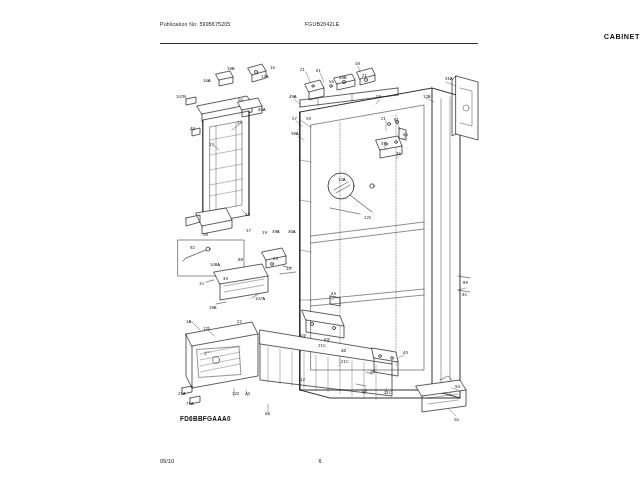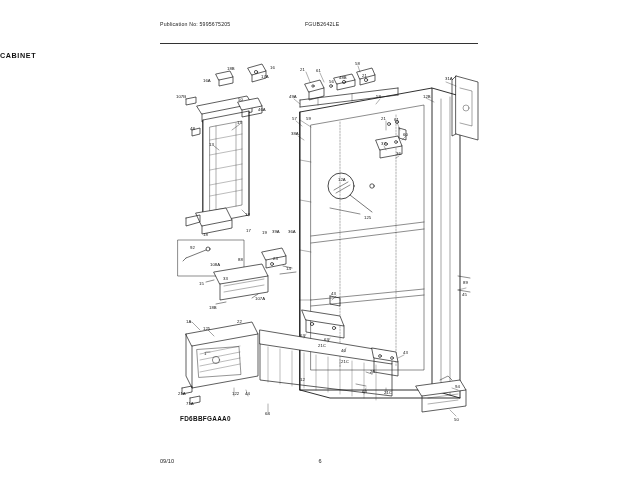--- a/index.html
+++ b/index.html
@@ -36,26 +36,25 @@
     font-size: 5.2px;
     letter-spacing: 0.2px;
     color: #222;
     white-space: nowrap;
   }
   .title {
     position: absolute;
     left: 0;
     top: 32px;
     width: 640px;
-    text-align: left;
+    text-align: right;
     font-size: 7.2px;
     font-weight: bold;
     letter-spacing: 0.6px;
     color: #111;
-    margin-top: 19px;
   }
   .rule {
     position: absolute;
     left: 160px;
     top: 43px;
     width: 318px;
     height: 1px;
     background: #333;
   }
   .footer-left {

